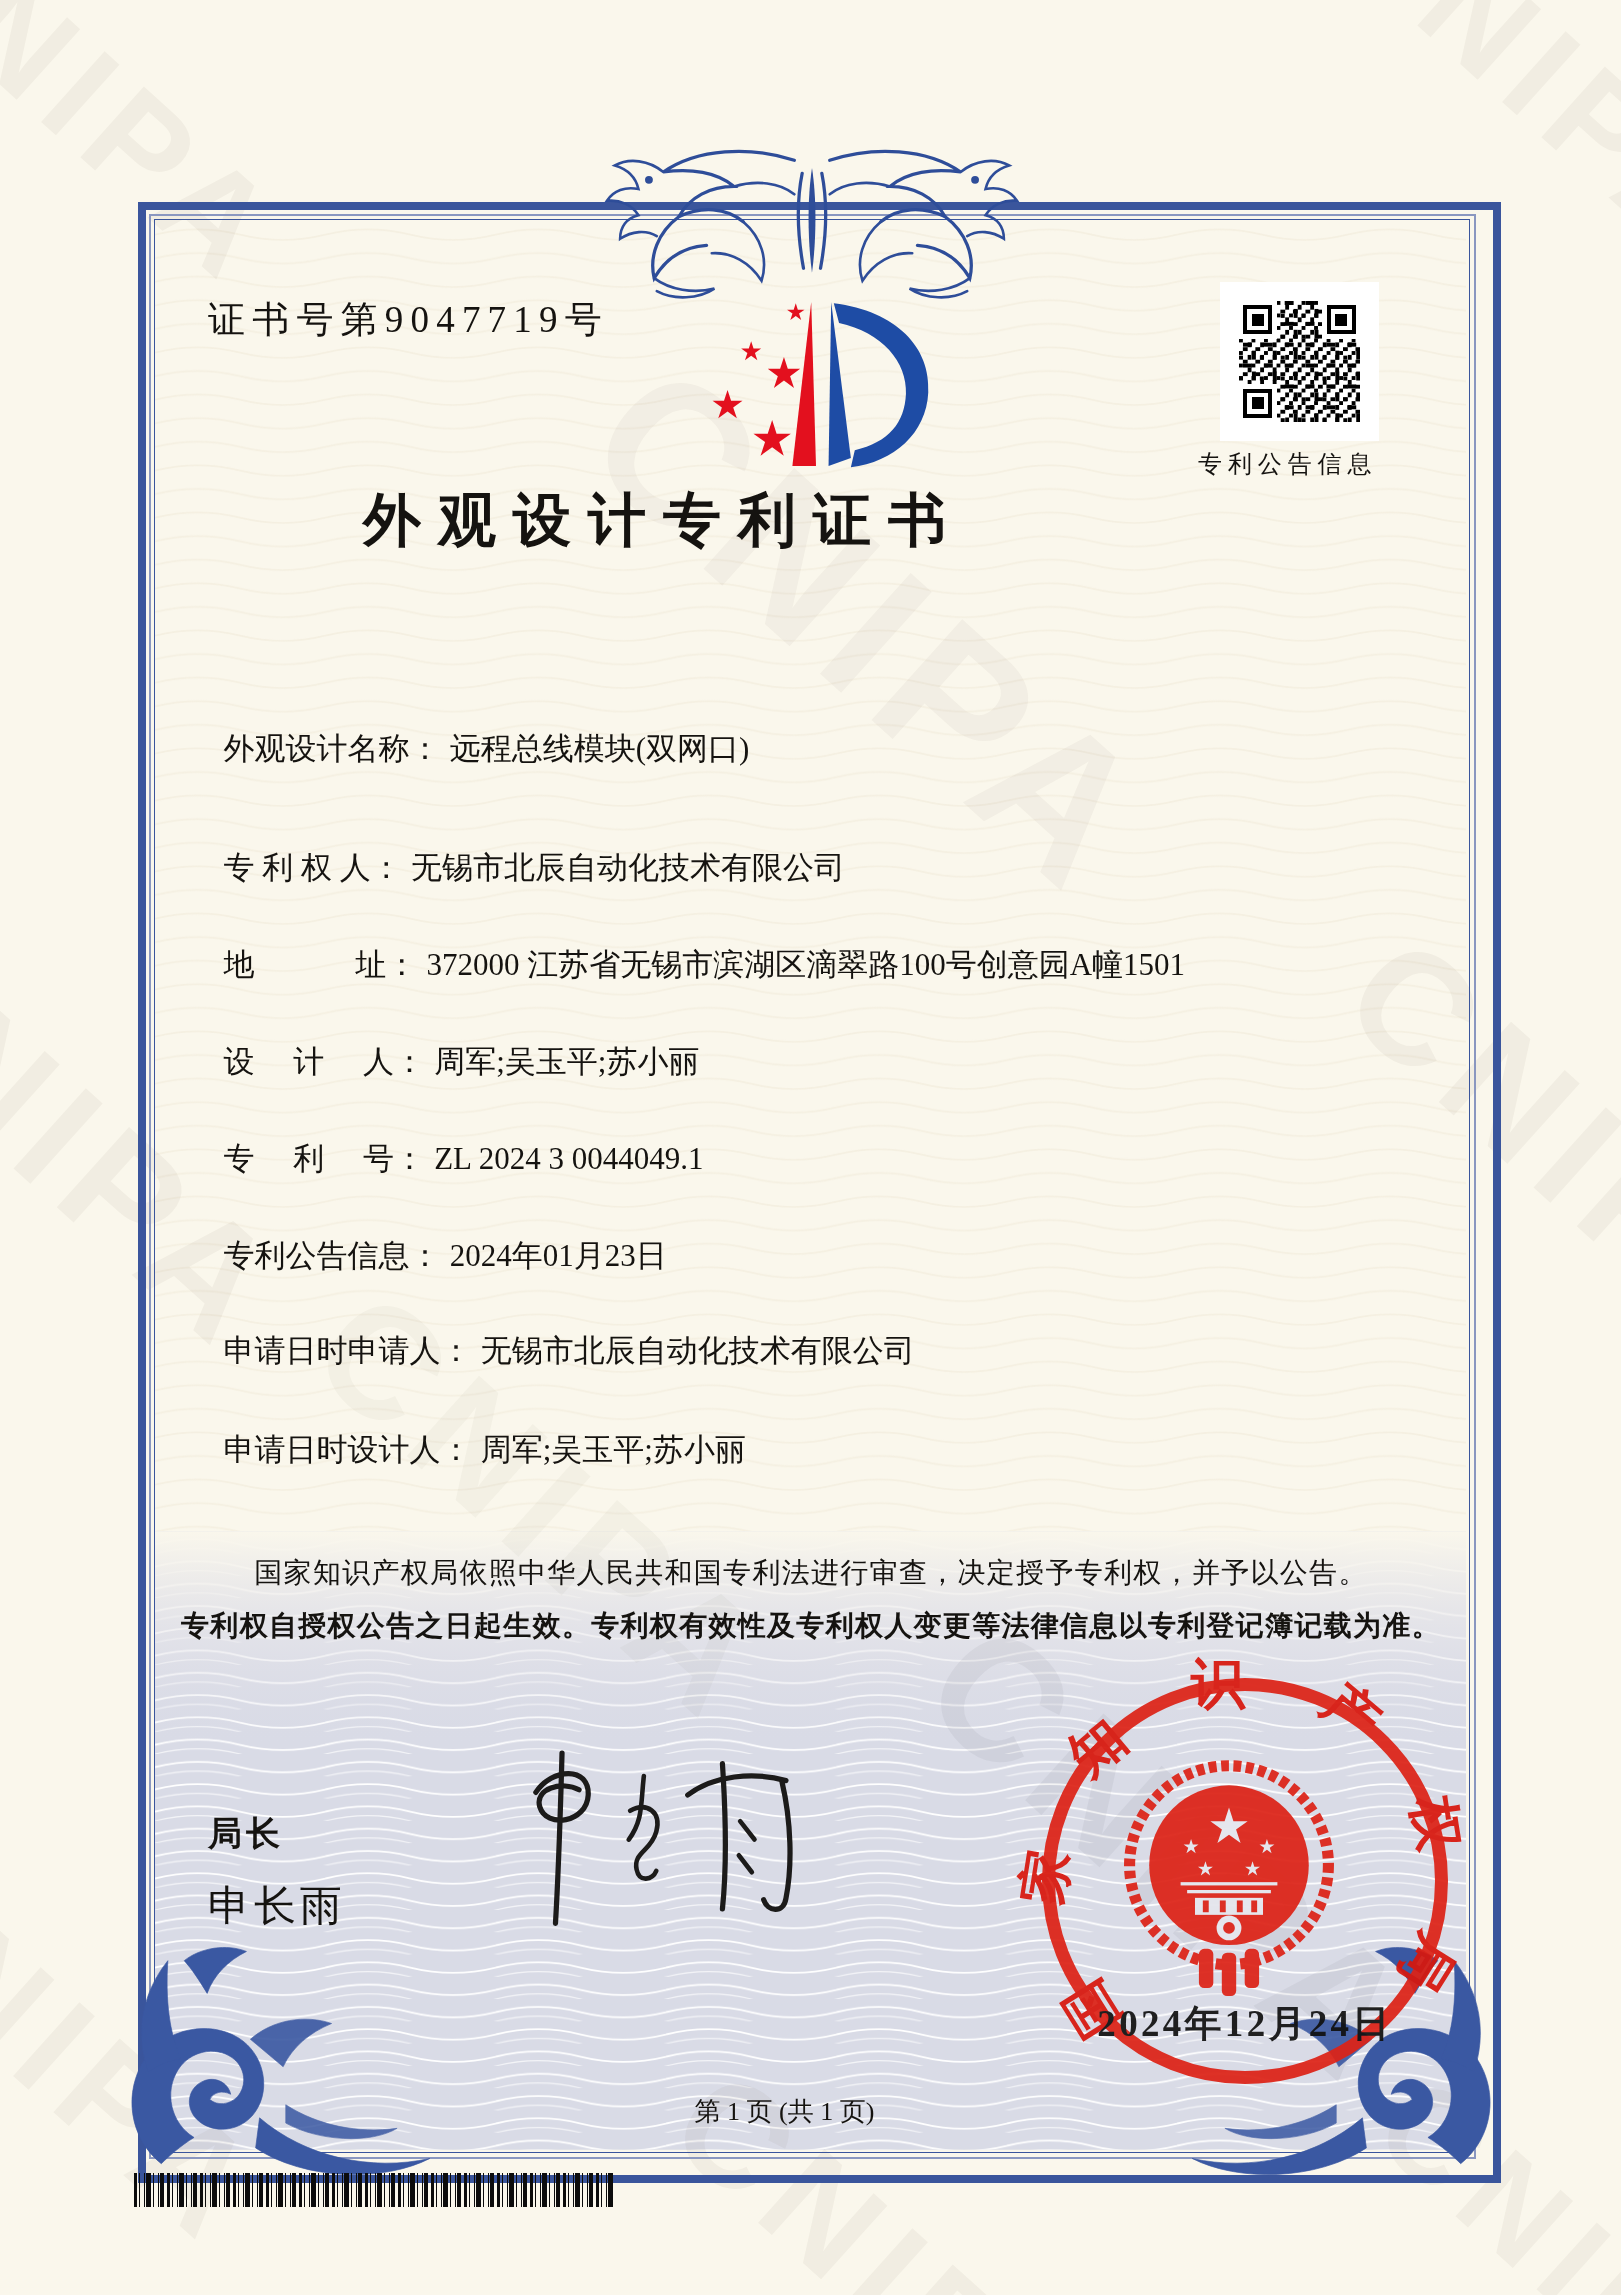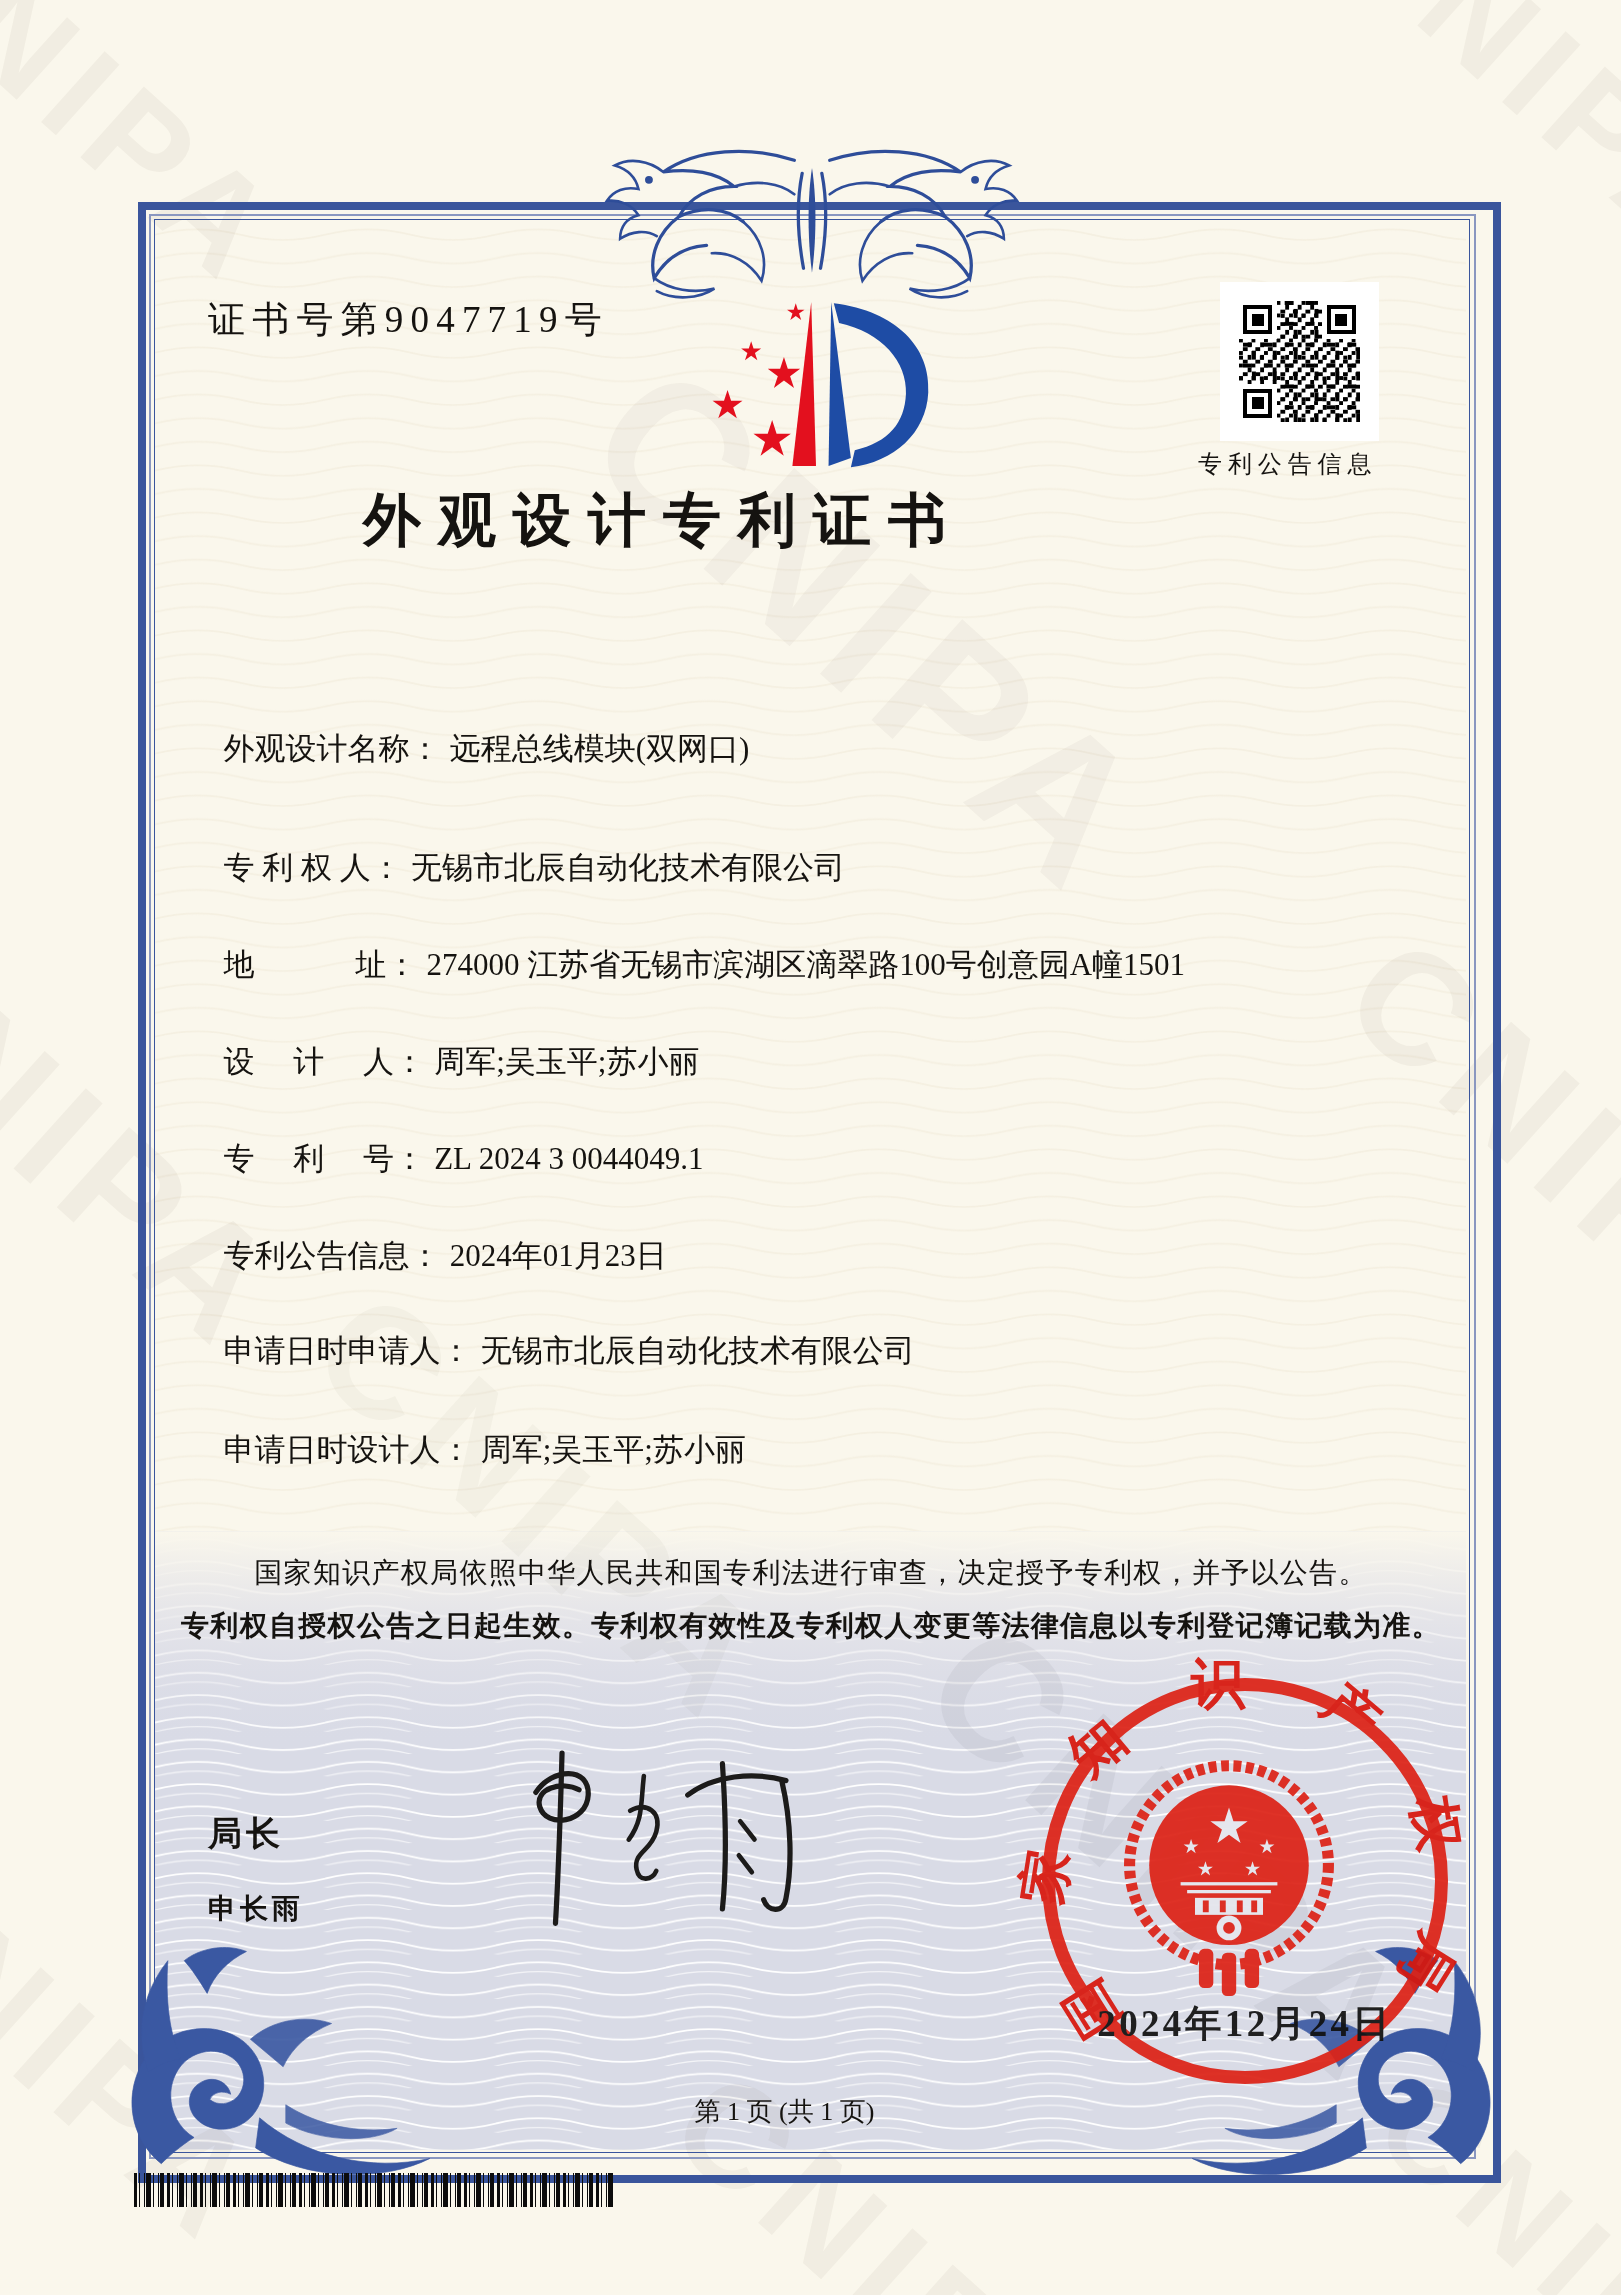--- a/index.html
+++ b/index.html
@@ -60,22 +60,22 @@
   .r5{top:1102px;} .r6{top:1199px;} .r7{top:1294px;} .r8{top:1393px;}
 
   
   .legal{position:absolute;left:0;width:1622px;text-align:center;font-size:28px;
     letter-spacing:1.3px;z-index:7;}
   .legal1{top:1554px;} .legal2{top:1607px;font-weight:bold;}
 
   
   .signoff-title{left:208px;top:1811px;font-size:34px;font-weight:bold;
     font-family:"Liberation Sans","DejaVu Sans",sans-serif;z-index:7;letter-spacing:3.9px;}
-  .signoff-name{left:208px;top:1878px;font-size:28px;font-weight:bold;
-    font-family:"Liberation Sans","DejaVu Sans",sans-serif;z-index:7;letter-spacing:3.9px;margin-top:12px;}
+  .signoff-name{left:208px;top:1878px;font-size:42px;font-weight:normal;
+    font-family:"Liberation Sans","DejaVu Sans",sans-serif;z-index:7;letter-spacing:3.9px;}
   .signature{left:490px;top:1740px;width:347px;height:203px;z-index:7;}
 
   
   .seal{left:1042px;top:1678px;width:406px;height:406px;z-index:8;opacity:.93;}
   .seal-ring{position:absolute;left:0;top:0;width:406px;height:406px;
     border:13.8px solid #dd2317;border-radius:50%;box-sizing:border-box;}
   .seal-char{position:absolute;left:203px;top:203px;font-size:54px;font-weight:bold;
     color:#d8170d;width:0;height:0;display:flex;align-items:center;justify-content:center;}
   .seal-char span{display:block;transform:translate(-50%,-50%);}
   .seal-date{position:absolute;left:0;top:321px;width:406px;text-align:center;
@@ -231,21 +231,21 @@
 
 <div class="abs doc-title">外观设计专利证书</div>
 
 <div class="row r1">
   <span>外观设计名称：</span><span class="val">远程总线模块(双网口)</span>
 </div>
 <div class="row r2">
   <span>专 利 权 人：</span><span class="val">无锡市北辰自动化技术有限公司</span>
 </div>
 <div class="row r3">
-  <span>地　　　 址：</span><span class="val">274000 江苏省无锡市滨湖区滴翠路100号创意园A幢1501</span>
+  <span>地　　　 址：</span><span class="val">372000 江苏省无锡市滨湖区滴翠路100号创意园A幢1501</span>
 </div>
 <div class="row r4">
   <span>设　 计　 人：</span><span class="val">周军;吴玉平;苏小丽</span>
 </div>
 <div class="row r5">
   <span>专　 利　 号：</span><span class="val">ZL 2024 3 0044049.1</span>
 </div>
 <div class="row r6">
   <span>专利公告信息：</span><span class="val">2024年01月23日</span>
 </div>

